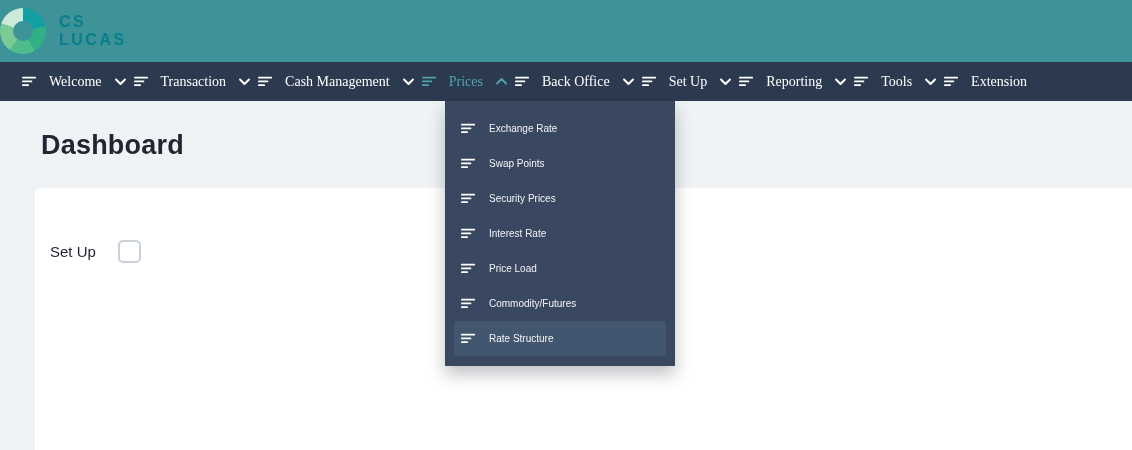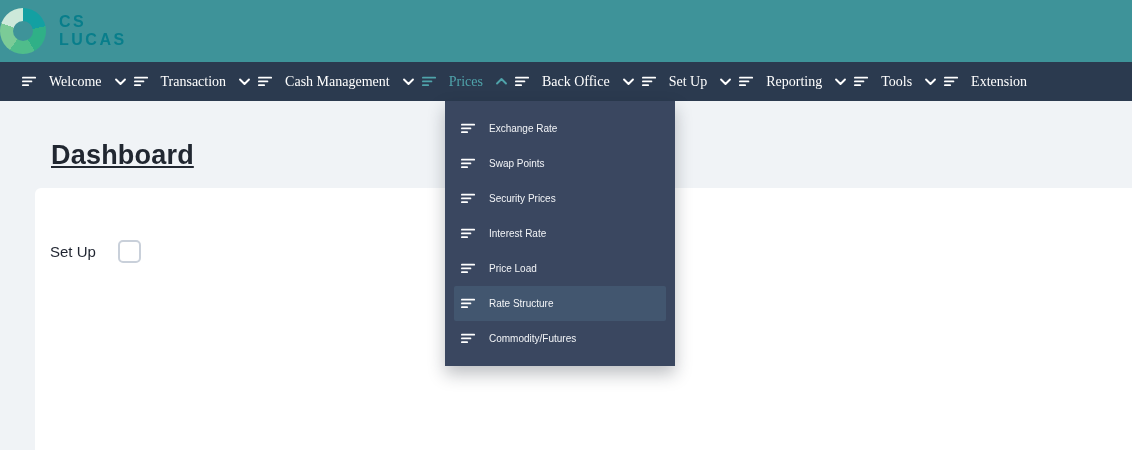--- a/index.html
+++ b/index.html
@@ -53,22 +53,22 @@
   .menu-item{
     height:35px;display:flex;align-items:center;gap:13px;
     margin:0 9px;padding:0 6px 0 7px;border-radius:2px;
     color:#F2F4F7;font-size:10px;cursor:pointer;white-space:nowrap;
   }
   .menu-item .icon{display:flex;align-items:center;color:#FFFFFF;}
   .menu-item.active{background:#42566F;}
 
   
   .page-title{
-    position:absolute;left:35px;top:124px;margin:16px;
-    font-size:27px;font-weight:700;color:#212731;letter-spacing:.2px;text-decoration:underline;
+    position:absolute;left:35px;top:124px;margin:6px;
+    font-size:27px;font-weight:700;color:#212731;letter-spacing:.2px;
   }
   .panel{
     position:absolute;left:35px;top:188px;right:0;bottom:-20px;
     background:#FFFFFF;border-radius:6px 0 0 0;
   }
   .setup-row{
     position:absolute;left:15px;top:52px;display:flex;align-items:center;gap:22px;
   }
   .setup-label{font-size:15px;color:#1F2430;}
   .checkbox{
@@ -277,39 +277,39 @@
   <div class="menu-item">
     <span class="icon">
         <svg width="15" height="15" viewBox="0 0 16 16">
           <rect x="0" y="3" width="15" height="1.9" rx=".9" fill="currentColor"></rect>
           <rect x="0" y="7" width="11" height="1.9" rx=".9" fill="currentColor"></rect>
           <rect x="0" y="11" width="7.5" height="1.9" rx=".9" fill="currentColor"></rect>
         </svg>
       </span>
     <span>Price Load</span>
   </div>
+  <div class="menu-item">
+    <span class="icon">
+        <svg width="15" height="15" viewBox="0 0 16 16">
+          <rect x="0" y="3" width="15" height="1.9" rx=".9" fill="currentColor"></rect>
+          <rect x="0" y="7" width="11" height="1.9" rx=".9" fill="currentColor"></rect>
+          <rect x="0" y="11" width="7.5" height="1.9" rx=".9" fill="currentColor"></rect>
+        </svg>
+      </span>
+    <span>Commodity/Futures</span>
+  </div>
   <div class="menu-item active">
     <span class="icon">
         <svg width="15" height="15" viewBox="0 0 16 16">
           <rect x="0" y="3" width="15" height="1.9" rx=".9" fill="currentColor"></rect>
           <rect x="0" y="7" width="11" height="1.9" rx=".9" fill="currentColor"></rect>
           <rect x="0" y="11" width="7.5" height="1.9" rx=".9" fill="currentColor"></rect>
         </svg>
       </span>
     <span>Rate Structure</span>
-  </div>
-  <div class="menu-item">
-    <span class="icon">
-        <svg width="15" height="15" viewBox="0 0 16 16">
-          <rect x="0" y="3" width="15" height="1.9" rx=".9" fill="currentColor"></rect>
-          <rect x="0" y="7" width="11" height="1.9" rx=".9" fill="currentColor"></rect>
-          <rect x="0" y="11" width="7.5" height="1.9" rx=".9" fill="currentColor"></rect>
-        </svg>
-      </span>
-    <span>Commodity/Futures</span>
   </div>
 </div>
 
 <h1 class="page-title">Dashboard</h1>
 
 <div class="panel">
   <div class="setup-row">
     <span class="setup-label">Set Up</span>
     <div class="checkbox"></div>
   </div>

